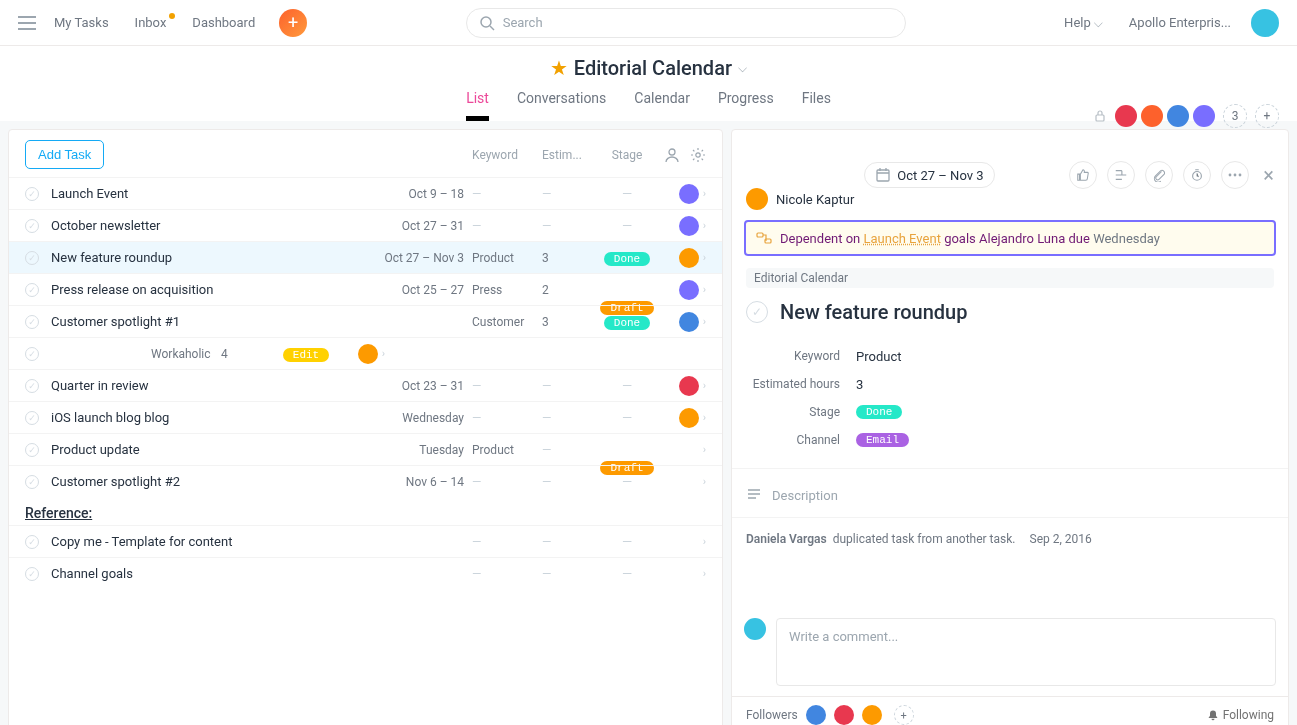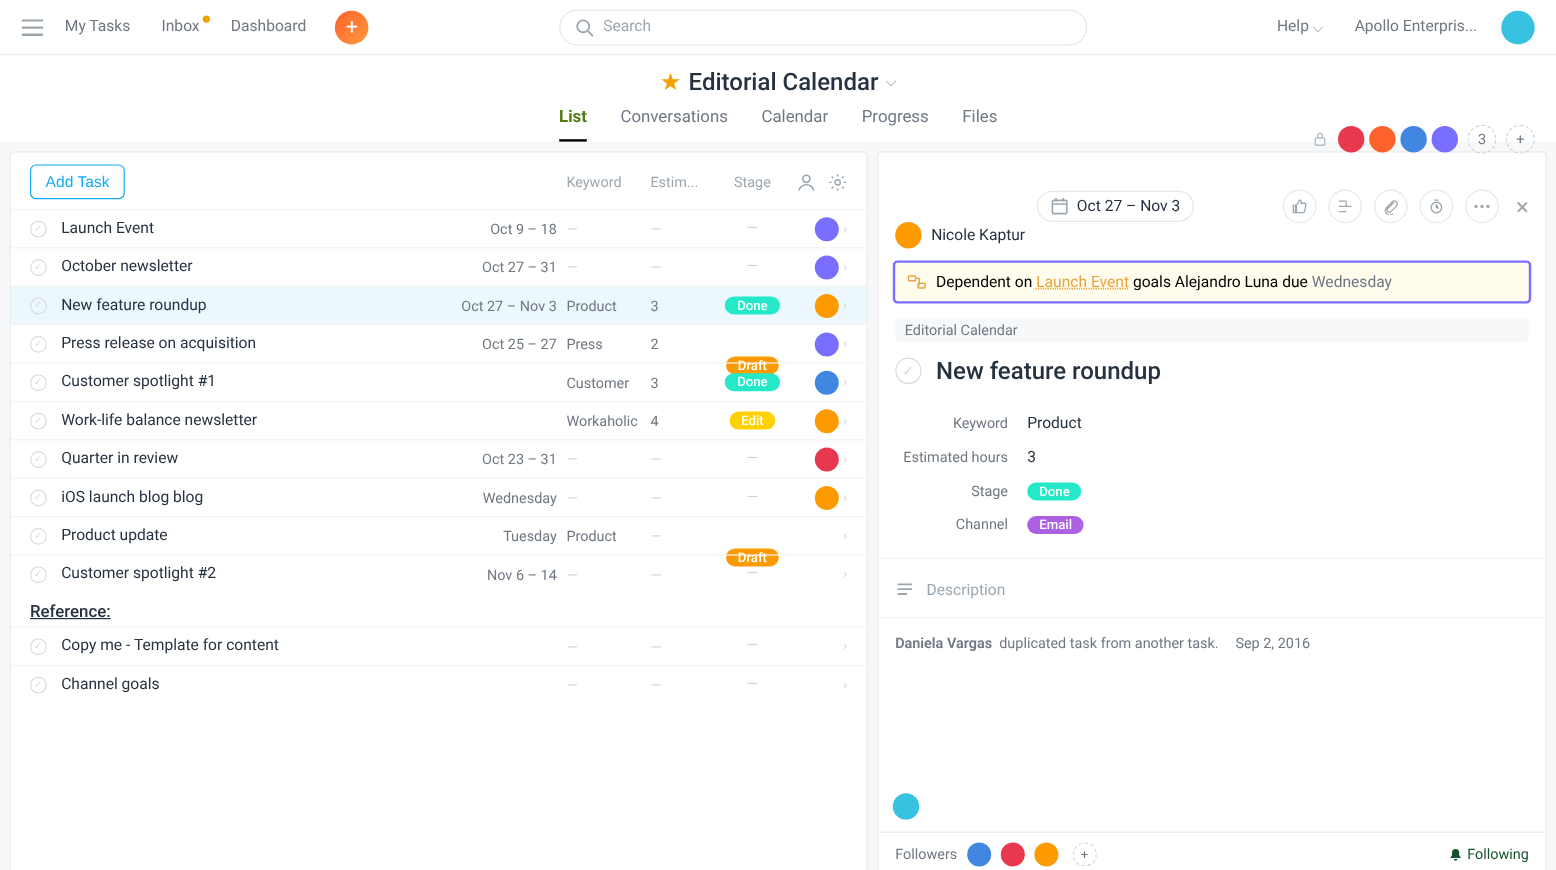--- a/index.html
+++ b/index.html
@@ -15,78 +15,78 @@
 .org { color: #6f7782; cursor: pointer; margin-left: 16px; margin-right: 10px; white-space: nowrap; overflow: hidden; text-overflow: ellipsis; max-width: 120px; }
 .avatar { width: 28px; height: 28px; border-radius: 50%; display: flex; align-items: center; justify-content: center; color: #fff; font-size: 11px; flex-shrink: 0; }
 .av-s { width: 22px; height: 22px; }
 .av-xs { width: 20px; height: 20px; }
 .project-hdr { padding: 10px 0 0; text-align: center; position: relative; }
 .project-title { display: inline-flex; align-items: center; gap: 6px; font-size: 20px; font-weight: 500; cursor:pointer; }
 .star { color: #f2a100; }
 .caret { color: #9ca6af; font-size: 12px; }
 .tabs { display: flex; justify-content: center; gap: 28px; margin-top: 10px; padding-bottom: 0; }
 .tab { color: #6f7782; font-size: 14px; padding-bottom: 10px; cursor: pointer; }
-.tab.active { color: #4d7c0f; border-bottom: 2px solid #000000; font-weight:700; }
+.tab.active { color: #ec4899; border-bottom: 5px solid #000000; font-weight:400; }
 .project-side { position: absolute; right: 18px; top: 58px; display: flex; align-items: center; gap: 4px; }
 .lock-ic { color:#b7bfc6; margin-right:4px; }
 .count-ring, .plus-ring { width: 24px; height: 24px; border-radius: 50%; border: 1px dashed #cbd4db; color: #6f7782; display: flex; align-items: center; justify-content: center; font-size: 12px; margin-left: 4px; cursor: pointer; }
 .content { display: flex; height: calc(725px - 46px - 58px); background:#f6f8f9; padding: 8px; gap: 8px; }
 .list-panel { flex: 1; background: #fff; border: 1px solid #edeae9; border-radius: 4px; padding: 6px 0; overflow: auto; }
 .list-hdr { display: flex; align-items: center; padding: 4px 16px 8px; }
 .add-task { border: 1px solid #14aaf5; color: #14aaf5; background: #fff; border-radius: 5px; padding: 6px 12px; font-size: 13px; cursor: pointer; }
 .cols { margin-left: auto; display: flex; align-items: center; color: #9ca6af; font-size: 12px; }
 .col-kw { width: 70px; }
 .col-est { width: 50px; }
 .col-stage { width: 70px; text-align:center; }
 .col-av { width: 44px; text-align: right; display:flex; justify-content:flex-end; align-items:center; gap:10px;}
 .row { display: flex; align-items: center; height: 32px; padding: 0 16px; border-top: 1px solid #f3f3f3; cursor: pointer; position:relative; }
 .row.sel { background: #edf8fe; }
 .check { width: 14px; height: 14px; border: 1.5px solid #d6dde3; border-radius: 50%; margin-right: 12px; flex-shrink: 0; display:flex; align-items:center; justify-content:center; color:#d6dde3; font-size:9px;}
 .row-name { flex: 1; font-size: 13px; color: #273240; }
 .row-date { width: 100px; text-align: right; color: #6f7782; font-size: 12px; padding-right:8px;}
 .row-kw { width: 70px; color: #6f7782; font-size: 12px; }
 .row-est { width: 50px; color: #6f7782; font-size: 12px; }
 .row-stage { width: 70px; text-align:center; }
-.pill { display: inline-block; padding: 1px 10px; border-radius: 10px; color: #fff; font-size: 11px; font-weight: 500; }
+.pill { display: inline-block; padding: 1px 10px; border-radius: 10px; color: #fff; font-size: 11px; font-weight: 500; font-family: Liberation Mono, monospace; }
 .pill.done { background: #25e8c8; }
 .pill.draft { background: #fd9a00; margin-top: 36px; }
 .pill.edit { background: #ffd100; }
 .pill.email { background: #aa62e3; }
 .row-av { width: 44px; display: flex; justify-content: flex-end; align-items:center; gap:4px;}
 .chev { color:#cbd4db; font-size:11px; }
 .section { padding: 8px 16px 4px; font-weight: 500; font-size: 14px; text-decoration: underline; }
 .detail-panel { width: 558px; background: #fff; border: 1px solid #edeae9; border-radius: 4px; display: flex; flex-direction: column; }
 .detail-hdr { display: flex; align-items: center; padding: 10px 14px; gap: 10px; }
 .assignee-chip { display: flex; align-items: center; gap: 8px; font-size: 13px; color:#273240;margin-top:48px; }
 .date-chip { display: flex; align-items: center; gap: 6px; border: 1px solid #e8e8e8; border-radius: 16px; padding: 4px 10px; font-size: 13px; color: #273240; cursor:pointer; }
 .ic { width: 16px; height: 16px; color: #9ca6af; }
 .tool-ic { width: 28px; height: 28px; border-radius: 50%; border: 1px solid #e8e8e8; display: flex; align-items: center; justify-content: center; color: #9ca6af; cursor: pointer; }
 .spacer { flex: 1; }
 .close-x { color: #9ca6af; font-size: 20px; cursor: pointer; margin-left: 4px; }
 .dep-banner { margin: 0 12px 12px; border: 2px solid #796eff; background: #fffcee; border-radius: 4px; padding: 8px 10px; font-size: 13px; display: flex; align-items: center; gap: 8px; }
-.dep-banner .txt1 { color: #000000; }
+.dep-banner .txt1 { color: #701a75; }
 .dep-banner .link { color: #e8a33d; text-decoration: underline dotted; }
 .dep-banner .txt2 { color: #6f7782; }
 .proj-tag { display: inline-block; background: #f6f8f9; color: #6f7782; padding: 3px 8px; border-radius: 4px; font-size: 12px; margin: 0 14px 12px; }
 .detail-title { display: flex; align-items: center; gap: 12px; padding: 0 14px 18px; }
 .detail-title .big-check { width: 22px; height: 22px; border: 1.5px solid #d6dde3; border-radius: 50%; display:flex; align-items:center; justify-content:center; color:#d6dde3; font-size:12px;}
 .detail-title h2 { font-size: 20px; font-weight: 500; }
 .fields { padding: 0 14px; }
 .field-row { display: flex; align-items: center; height: 28px; font-size: 13px; }
 .field-label { width: 110px; text-align: right; color: #6f7782; padding-right: 16px; font-size: 12px; }
 .field-val { color: #273240; }
 .desc { display:flex; gap:10px; padding: 18px 14px 14px; border-top: 1px solid #f3f3f3; margin-top: 14px; color: #9ca6af; font-size: 13px; align-items:center;}
 .activity { padding: 14px; border-top: 1px solid #f3f3f3; font-size: 12px; color: #6f7782; display:flex; gap: 6px; }
 .activity .who { font-weight: 600; color:#6f7782; }
 .activity .when { margin-left: 8px; }
 .comment-box { margin: auto 12px 0; display:flex; gap:10px; padding: 10px 0; }
 .comment-input { flex:1; border:1px solid #e8e8e8; border-radius:4px; padding:10px 12px; font-size:13px; color:#9ca6af; height:68px; }
 .followers-bar { border-top:1px solid #edeae9; padding: 8px 14px; display:flex; align-items:center; gap:8px; font-size:12px; color:#6f7782;}
 .followers-bar .plus-ring { width:20px; height:20px; font-size:11px; }
-.followers-bar .following { margin-left:auto; display:flex; align-items:center; gap:4px; color:#14532d; cursor:pointer;}
+.followers-bar .following { margin-left:auto; display:flex; align-items:center; gap:4px; color:#737373; cursor:pointer;}
 svg { display:block; }
 </style>
 </head>
 <body>
 
 <div class="topbar">
   <span class="hamburger">
     <svg width="18" height="14" viewBox="0 0 18 14">
         <path d="M0 1h18M0 7h18M0 13h18" stroke="currentColor" stroke-width="2"></path>
       </svg>
@@ -218,21 +218,20 @@
           <span class="row-kw">Customer</span>
           <span class="row-est">3</span>
           <span class="row-stage"><span class="pill done">Done</span></span>
           <span class="row-av">
             <span class="avatar av-xs" style="background:#4186e0"></span>
             <span class="chev">›</span>
           </span>
         </div>
         <div class="row">
           <span class="check">✓</span>
-          <span class="row-name">Work-life balance newsletter</span>
           <span class="row-date"></span>
           <span class="row-kw">Workaholic</span>
           <span class="row-est">4</span>
           <span class="row-stage"><span class="pill edit">Edit</span></span>
           <span class="row-av">
             <span class="avatar av-xs" style="background:#fd9a00"></span>
             <span class="chev">›</span>
           </span>
         </div>
         <div class="row">
@@ -397,20 +396,21 @@
     </div>
 
     <div class="activity">
       <span class="who">Daniela Vargas</span>
       <span>duplicated task from another task.</span>
       <span class="when">Sep 2, 2016</span>
     </div>
 
     <div class="comment-box">
       <span class="avatar av-s" style="background:#37c2e2"></span>
+      <div class="comment-input">Write a comment...</div>
     </div>
 
     <div class="followers-bar">
       <span>Followers</span>
       <span class="avatar av-xs" style="background:#4186e0"></span>
       <span class="avatar av-xs" style="background:#e8384f"></span>
       <span class="avatar av-xs" style="background:#fd9a00"></span>
       <span class="plus-ring">+</span>
       <span class="following">
         <svg width="12" height="12" viewBox="0 0 16 16">

